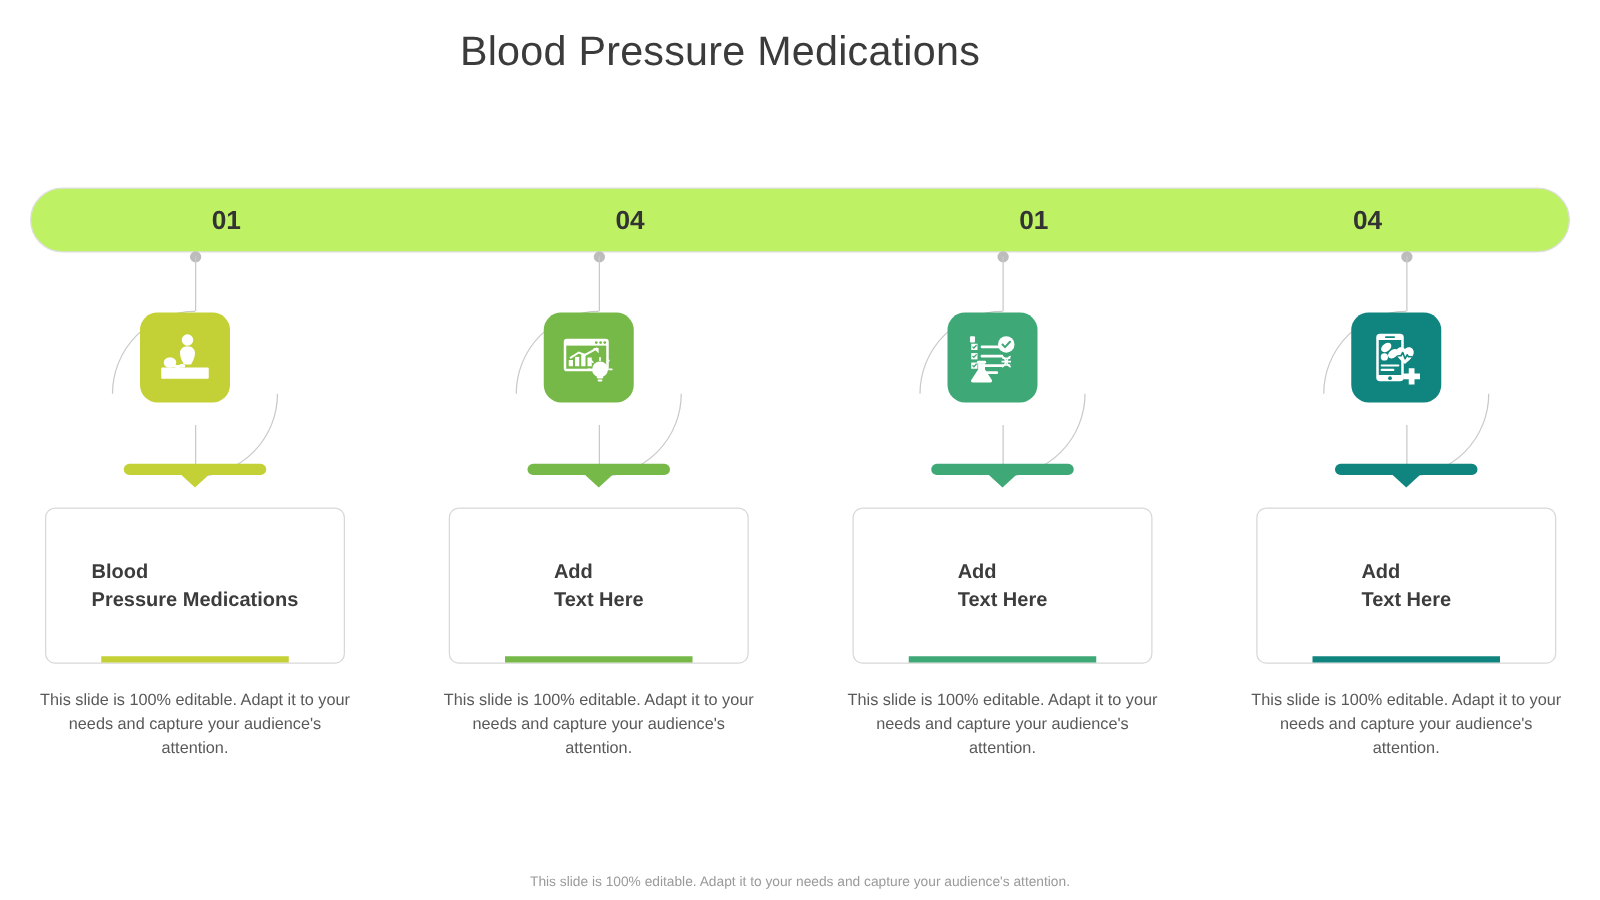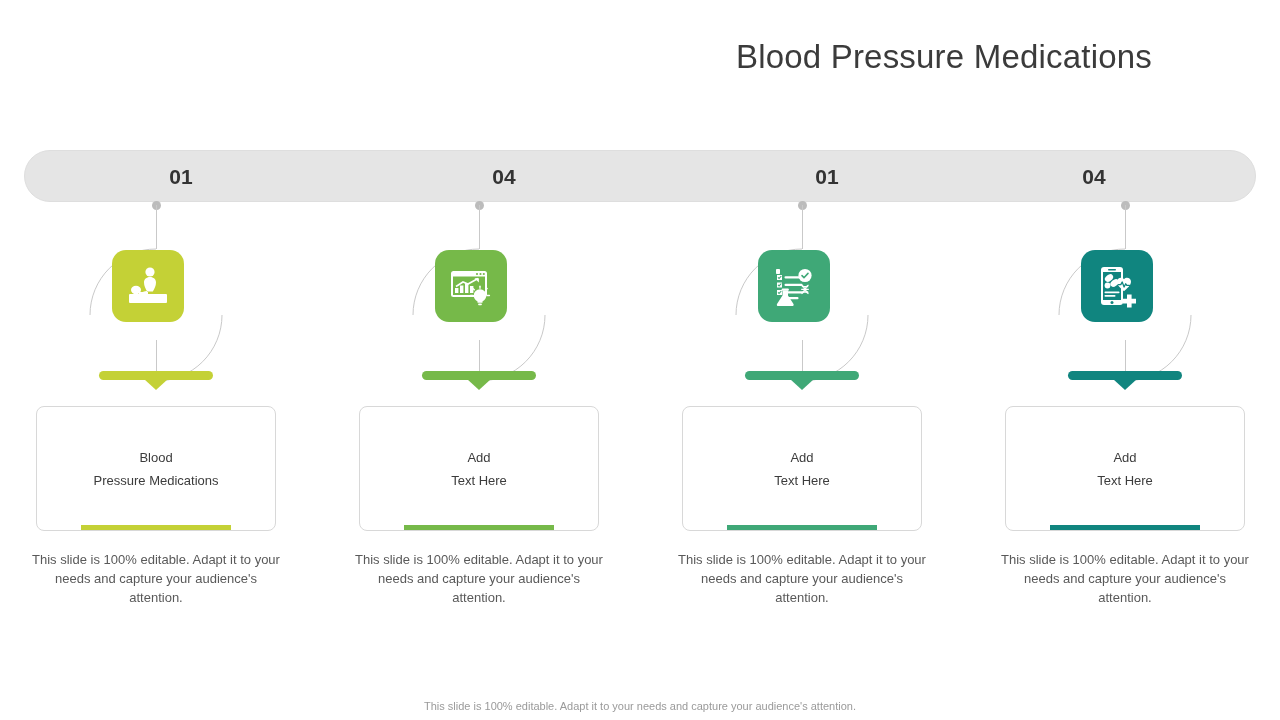--- a/index.html
+++ b/index.html
@@ -5,32 +5,32 @@
   html,body{margin:0;padding:0;}
   body{
     width:1280px;height:720px;background:#ffffff;
     font-family:"Liberation Sans",sans-serif;
     overflow:hidden;position:relative;
   }
   #slide{position:absolute;inset:0;}
 
   
   .slide-title{
-    position:absolute;top:38px;left:0;width:1152px;
-    text-align:right;
+    position:absolute;top:22px;left:0;width:1152px;
+    text-align:center;
     font-size:33px;font-weight:400;color:#3b3b3b;
     letter-spacing:.2px;
   }
 
   
   .number-bar{
     position:absolute;left:24px;top:150px;
     width:1232px;height:52px;
     border:1px solid #dedede;border-radius:26px;
-    background:#e5e5e5;box-sizing:border-box;
+    background:#bef264;box-sizing:border-box;
   }
   .number-cell{
     position:absolute;top:0;height:52px;width:120px;
     display:flex;align-items:center;justify-content:center;
     font-size:21px;font-weight:bold;color:#333333;
   }
 
   
   .col{position:absolute;top:200px;width:300px;height:470px;}
   .col.c1{left:6px;}
@@ -77,22 +77,22 @@
 
   
   .card{
     position:absolute;left:30px;top:206px;
     width:240px;height:125px;
     border:1px solid #d8d8d8;border-radius:8px;
     background:#ffffff;box-sizing:border-box;
     display:flex;align-items:center;justify-content:center;
   }
   .card-title{
-    font-size:13px;font-weight:normal;color:#3c3c3c;
-    text-align:center;line-height:23px;
+    font-size:16px;font-weight:bold;color:#3c3c3c;
+    line-height:23px;
   }
   .card-bar{
     position:absolute;left:75px;top:325px;width:150px;height:5px;
   }
 
   
   .desc{
     position:absolute;left:25px;top:350px;width:250px;
     font-size:13px;color:#595959;line-height:19px;text-align:center;
   }

